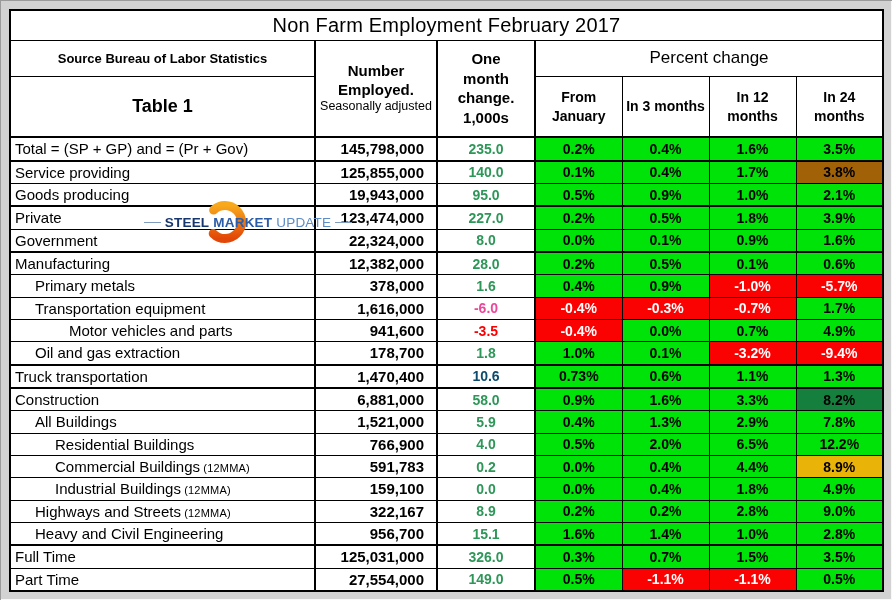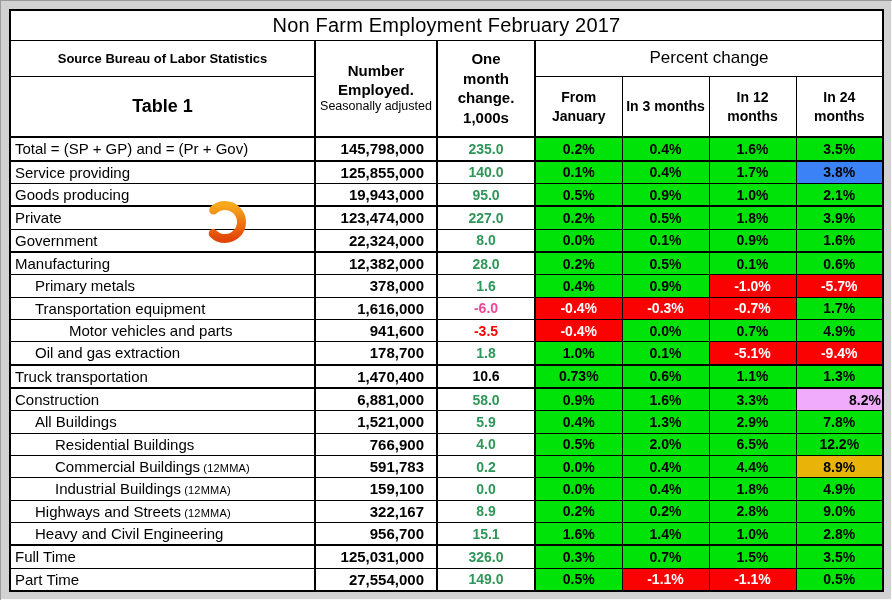--- a/index.html
+++ b/index.html
@@ -105,21 +105,21 @@
         <td class="pct" style="background: rgb(0, 227, 8); color: rgb(0, 0, 0);">1.6%</td>
         <td class="pct" style="background: rgb(0, 227, 8); color: rgb(0, 0, 0);">3.5%</td>
       </tr>
       <tr>
         <td class="label-cell sep-r lv0">Service providing</td>
         <td class="num sep-r">125,855,000</td>
         <td class="chg sep-r" style="color: rgb(46, 150, 88);">140.0</td>
         <td class="pct" style="background: rgb(0, 227, 8); color: rgb(0, 0, 0);">0.1%</td>
         <td class="pct" style="background: rgb(0, 227, 8); color: rgb(0, 0, 0);">0.4%</td>
         <td class="pct" style="background: rgb(0, 227, 8); color: rgb(0, 0, 0);">1.7%</td>
-        <td class="pct" style="background: #3b82f6; color: rgb(0, 0, 0);">3.8%</td>
+        <td class="pct" style="background: #a16207; color: rgb(0, 0, 0);">3.8%</td>
       </tr>
       <tr class="group-end">
         <td class="label-cell sep-r lv0">Goods producing</td>
         <td class="num sep-r">19,943,000</td>
         <td class="chg sep-r" style="color: rgb(46, 150, 88);">95.0</td>
         <td class="pct" style="background: rgb(0, 227, 8); color: rgb(0, 0, 0);">0.5%</td>
         <td class="pct" style="background: rgb(0, 227, 8); color: rgb(0, 0, 0);">0.9%</td>
         <td class="pct" style="background: rgb(0, 227, 8); color: rgb(0, 0, 0);">1.0%</td>
         <td class="pct" style="background: rgb(0, 227, 8); color: rgb(0, 0, 0);">2.1%</td>
       </tr>
@@ -176,40 +176,40 @@
         <td class="pct" style="background: rgb(0, 227, 8); color: rgb(0, 0, 0);">0.0%</td>
         <td class="pct" style="background: rgb(0, 227, 8); color: rgb(0, 0, 0);">0.7%</td>
         <td class="pct" style="background: rgb(0, 227, 8); color: rgb(0, 0, 0);">4.9%</td>
       </tr>
       <tr class="group-end">
         <td class="label-cell sep-r lv1">Oil and gas extraction</td>
         <td class="num sep-r">178,700</td>
         <td class="chg sep-r" style="color: rgb(46, 150, 88);">1.8</td>
         <td class="pct" style="background: rgb(0, 227, 8); color: rgb(0, 0, 0);">1.0%</td>
         <td class="pct" style="background: rgb(0, 227, 8); color: rgb(0, 0, 0);">0.1%</td>
-        <td class="pct" style="background: rgb(251, 2, 2); color: rgb(255, 255, 255);">-5.1%</td>
+        <td class="pct" style="background: rgb(251, 2, 2); color: rgb(255, 255, 255);">-3.2%</td>
         <td class="pct" style="background: rgb(251, 2, 2); color: rgb(255, 255, 255);">-9.4%</td>
       </tr>
       <tr class="group-end">
         <td class="label-cell sep-r lv0">Truck transportation</td>
         <td class="num sep-r">1,470,400</td>
-        <td class="chg sep-r" style="color: #000000; border-radius: 7px;">10.6</td>
+        <td class="chg sep-r" style="color: #0c4a6e; border-radius: 7px;">10.6</td>
         <td class="pct" style="background: rgb(0, 227, 8); color: rgb(0, 0, 0);">0.73%</td>
         <td class="pct" style="background: rgb(0, 227, 8); color: rgb(0, 0, 0);">0.6%</td>
         <td class="pct" style="background: rgb(0, 227, 8); color: rgb(0, 0, 0);">1.1%</td>
         <td class="pct" style="background: rgb(0, 227, 8); color: rgb(0, 0, 0);">1.3%</td>
       </tr>
       <tr>
         <td class="label-cell sep-r lv0">Construction</td>
         <td class="num sep-r">6,881,000</td>
         <td class="chg sep-r" style="color: rgb(46, 150, 88);">58.0</td>
         <td class="pct" style="background: rgb(0, 227, 8); color: rgb(0, 0, 0);">0.9%</td>
         <td class="pct" style="background: rgb(0, 227, 8); color: rgb(0, 0, 0);">1.6%</td>
         <td class="pct" style="background: rgb(0, 227, 8); color: rgb(0, 0, 0);">3.3%</td>
-        <td class="pct" style="background: #f0abfc; color: rgb(0, 0, 0); text-align: right;">8.2%</td>
+        <td class="pct" style="background: #15803d; color: rgb(0, 0, 0);">8.2%</td>
       </tr>
       <tr>
         <td class="label-cell sep-r lv1">All Buildings</td>
         <td class="num sep-r">1,521,000</td>
         <td class="chg sep-r" style="color: rgb(46, 150, 88);">5.9</td>
         <td class="pct" style="background: rgb(0, 227, 8); color: rgb(0, 0, 0);">0.4%</td>
         <td class="pct" style="background: rgb(0, 227, 8); color: rgb(0, 0, 0);">1.3%</td>
         <td class="pct" style="background: rgb(0, 227, 8); color: rgb(0, 0, 0);">2.9%</td>
         <td class="pct" style="background: rgb(0, 227, 8); color: rgb(0, 0, 0);">7.8%</td>
       </tr>
@@ -282,15 +282,22 @@
 <div class="logo">
   <svg class="swoosh" width="46" height="46" viewBox="0 0 46 46">
     <defs>
       <linearGradient id="og" x1="0" y1="0" x2="0" y2="1">
         <stop id="og-top" offset="0" stop-color="#f8a81c"></stop>
         <stop id="og-bot" offset="1" stop-color="#e24708"></stop>
       </linearGradient>
     </defs>
     <circle cx="23" cy="23" r="16.5" fill="none" stroke="url(#og)" stroke-width="9" stroke-dasharray="38.8 26 38.8 0" stroke-linecap="round"></circle>
   </svg>
+  <div class="wordband">
+    <span class="hline" style="background: rgb(125, 156, 192);"></span>
+    <span class="w w1" style="color: rgb(22, 55, 110);">STEEL</span>
+    <span class="w w2" style="color: rgb(43, 92, 168);">MARKET</span>
+    <span class="w w3" style="color: rgb(93, 140, 198);">UPDATE</span>
+    <span class="hline" style="background: rgb(125, 156, 192);"></span>
+  </div>
 </div>
 
 <div class="bevel"></div>
 
 </body></html>

